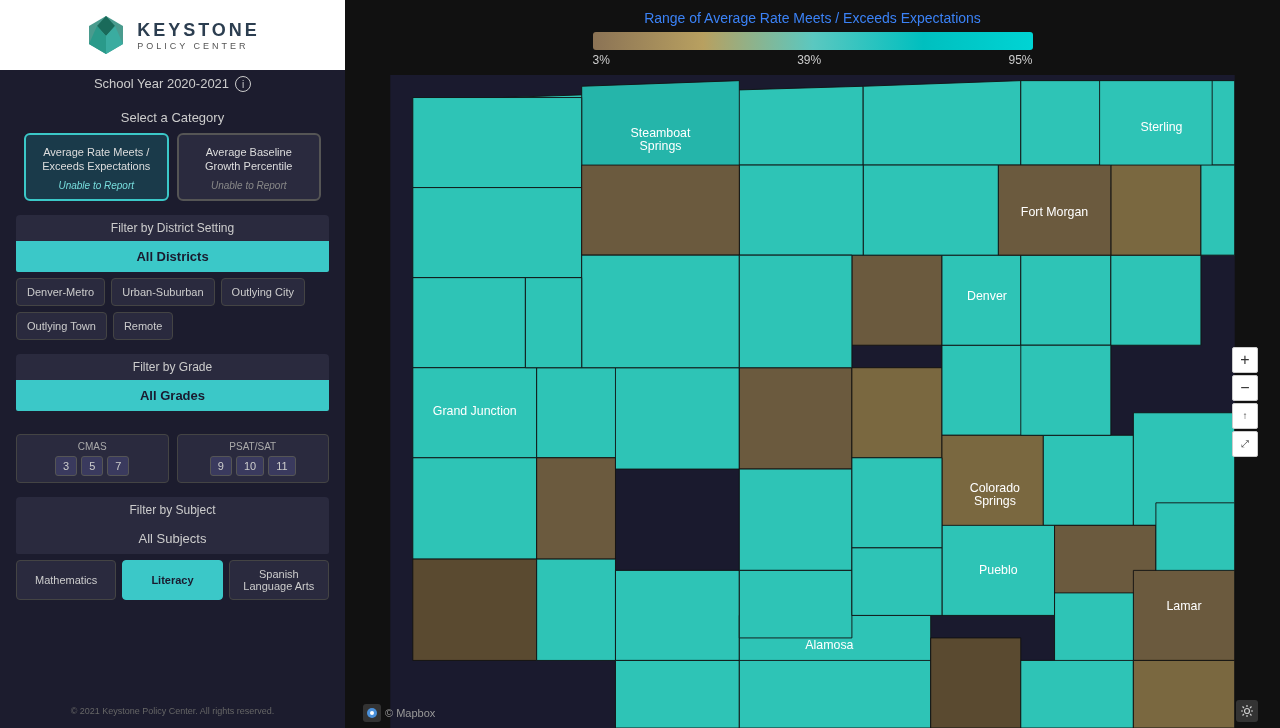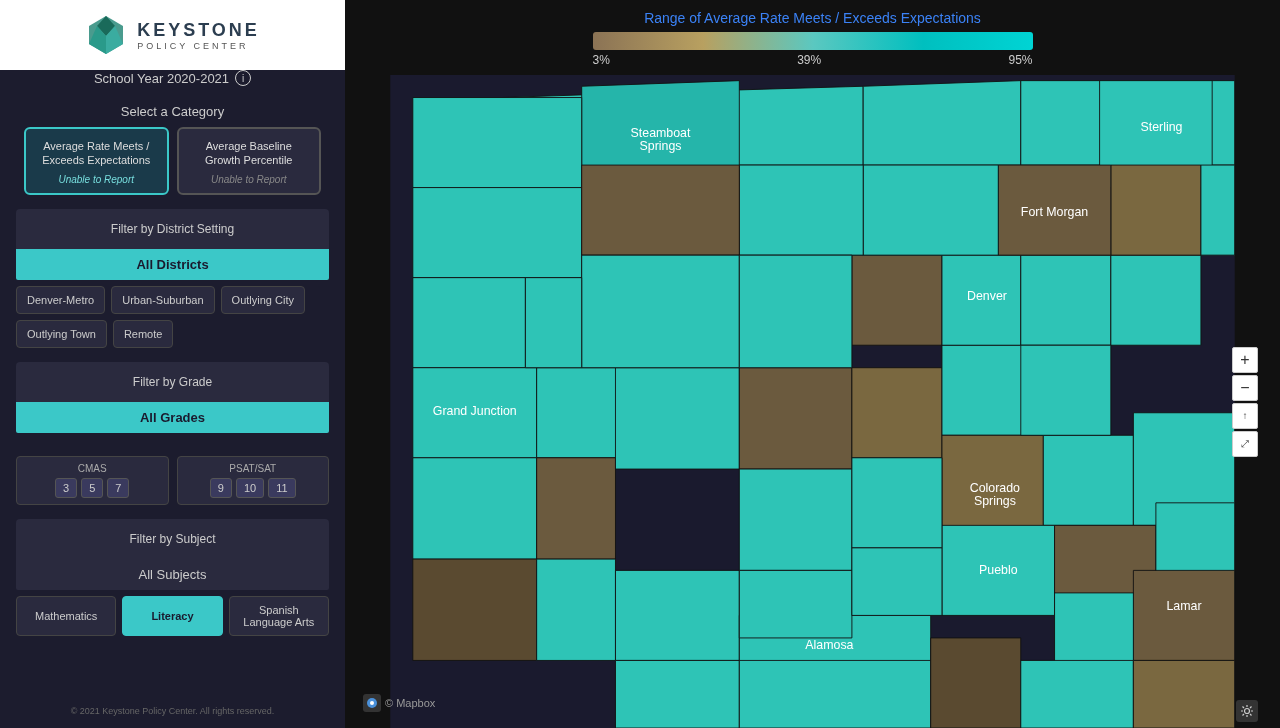--- a/index.html
+++ b/index.html
@@ -65,22 +65,22 @@
       font-size: 22px;
       font-weight: 700;
       text-align: center;
       margin-top: 16px;
       padding: 0 16px;
       line-height: 1.2;
     }
 
     #school-year-row {
       display: flex;
-      align-items: center;
       gap: 6px;
+      margin-top: 6px;
       color: #ccc;
       font-size: 13px;
     }
 
     .info-icon {
       width: 16px;
       height: 16px;
       border-radius: 50%;
       border: 1.5px solid #ccc;
       display: inline-flex;
@@ -152,21 +152,21 @@
       width: 100%;
       padding: 0 16px;
       margin-top: 14px;
     }
 
     .filter-title {
       background: #2a2a3e;
       color: #ccc;
       text-align: center;
       font-size: 12px;
-      padding: 13px;
+      padding: 6px;
       border-radius: 4px 4px 0 0;
     }
 
     .filter-all-btn {
       width: 100%;
       background: #3bc8c8;
       color: #1a1a2e;
       border: none;
       padding: 8px;
       font-size: 13px;
@@ -348,21 +348,21 @@
       cursor: pointer;
       display: flex;
       align-items: center;
       justify-content: center;
       color: #333;
       font-weight: 300;
     }
 
     #mapbox-logo {
       position: absolute;
-      bottom: 16px;
+      bottom: 6px;
       left: 8px;
       color: #999;
       font-size: 11px;
       display: flex;
       align-items: center;
       gap: 4px;
     }
 
     #mapbox-icon {
       width: 18px;

